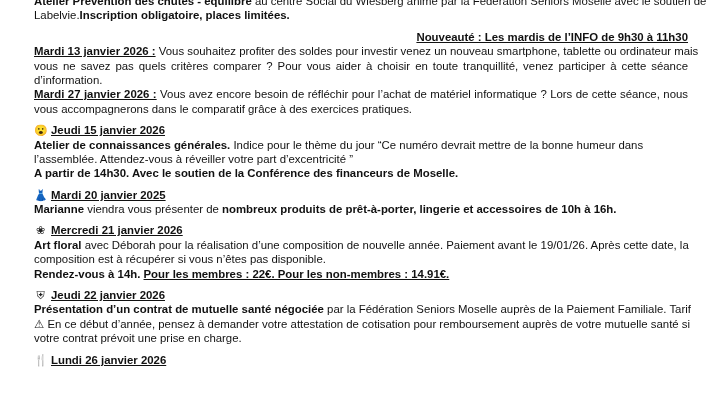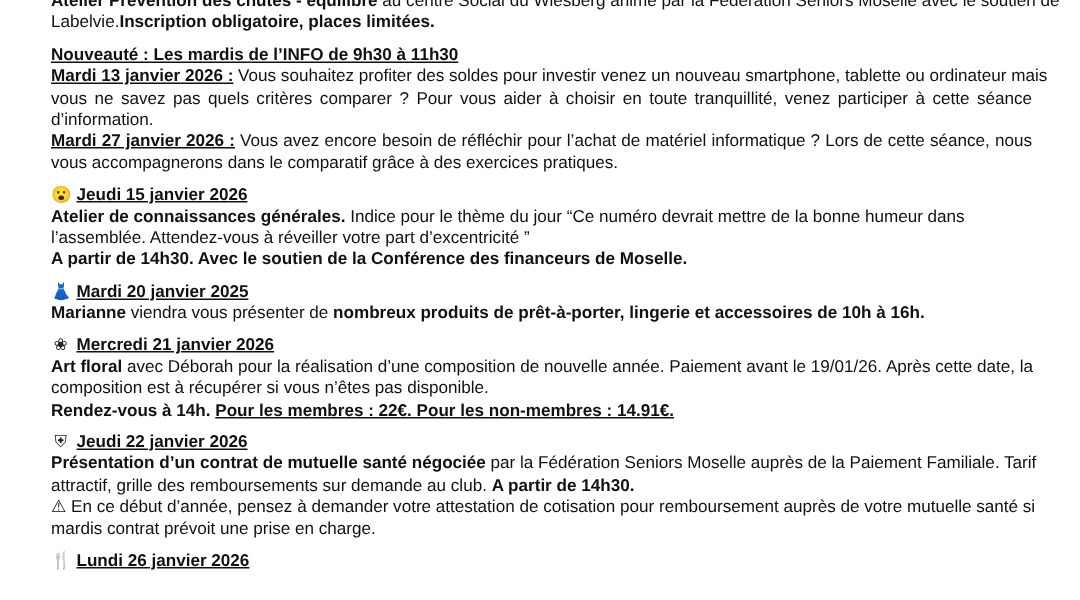--- a/index.html
+++ b/index.html
@@ -2,21 +2,21 @@
 <html><head>
 <meta charset="utf-8">
 <style>
   html, body { margin: 0; padding: 0; background: #ffffff; }
   body { width: 720px; height: 400px; overflow: hidden; position: relative;
          font-family: "Liberation Sans", sans-serif; font-size: 11.4px; color: #111; }
   .page { position: absolute; left: 34px; top: -6px; width: 654px; }
   .line { height: 14.4px; line-height: 14.4px; white-space: nowrap; }
   .just { text-align: justify; text-align-last: justify; }
   .b { font-weight: bold; }
-  .u { text-decoration: underline; }
+  .u { text-decoration: underline; text-align: right; }
   .gap { height: 7px; }
   .icon { display: inline-block; width: 13px; text-align: center; margin-right: 4px; font-size: 11px; vertical-align: baseline; }
   .icon-emoji { color: #e0a020; }
   .icon-dress { color: #3b8fd9; }
   .icon-fork { color: #9a9a9a; }
   .icon-dark { color: #222; }
 </style>
 </head>
 <body>
 
@@ -71,26 +71,23 @@
     <span class="b">Rendez-vous à 14h. </span><span class="b u">Pour les membres : 22€. Pour les non-membres : 14.91€.</span>
   </div>
   <div class="gap"></div>
 
   <div class="line">
     <span class="icon icon-dark">⛨</span><span class="b u">Jeudi 22 janvier 2026</span>
   </div>
   <div class="line just">
     <span class="b">Présentation d’un contrat de mutuelle santé négociée</span><span> par la Fédération Seniors Moselle auprès de la Paiement Familiale. Tarif</span>
   </div>
-  <div class="line">
-    <span>attractif, grille des remboursements sur demande au club. </span><span class="b">A partir de 14h30.</span>
-  </div>
   <div class="line just">
     <span>⚠</span><span> En ce début d’année, pensez à demander votre attestation de cotisation pour remboursement auprès de votre mutuelle santé si</span>
   </div>
-  <div class="line">mardis contrat prévoit une prise en charge.</div>
+  <div class="line">votre contrat prévoit une prise en charge.</div>
   <div class="gap"></div>
 
   <div class="line">
     <span class="icon icon-fork">🍴</span><span class="b u">Lundi 26 janvier 2026</span>
   </div>
 
 </div>
 
 </body></html>

